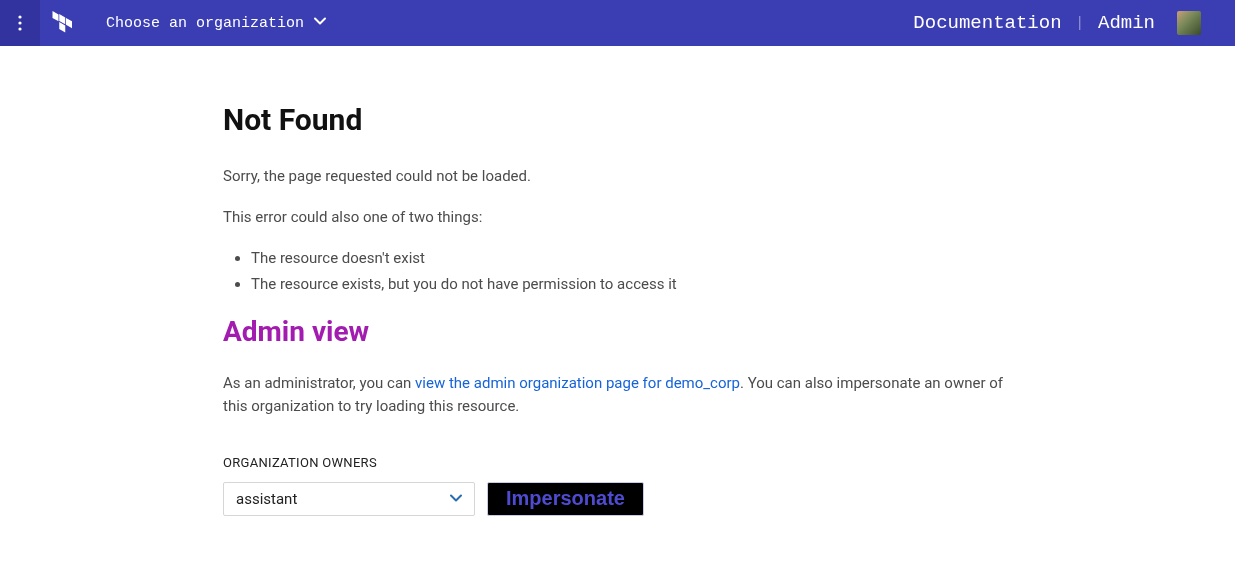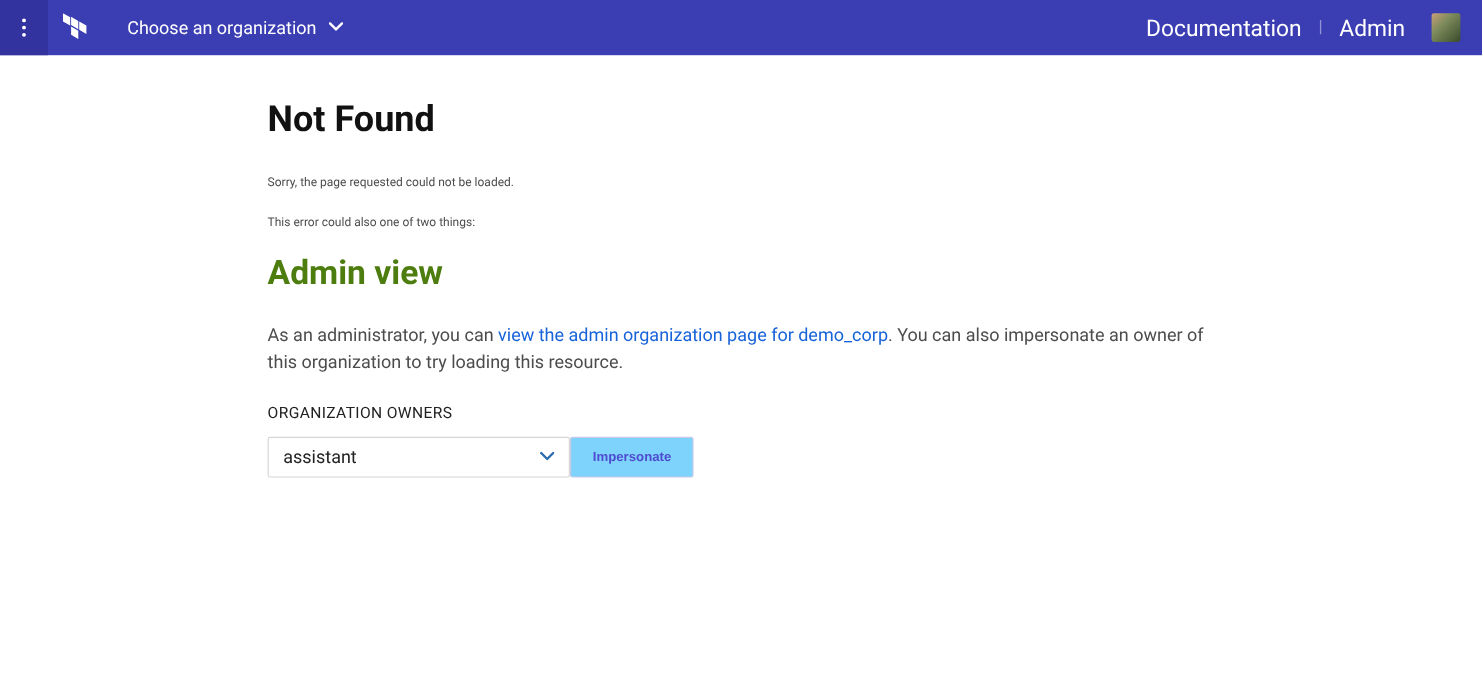--- a/index.html
+++ b/index.html
@@ -12,21 +12,22 @@
       color: #222;
       background: #fff;
       width: 1235px;
     }
     .topbar {
       display: flex;
       align-items: center;
       height: 46px;
       background: #3b3db3;
       color: #fff;
-      padding-right: 18px;
+      padding-right: 34px;
+      font-family: Liberation Mono, monospace;
     }
     .menu-toggle {
       width: 40px;
       height: 46px;
       background: #3333a0;
       display: flex;
       align-items: center;
       justify-content: center;
       cursor: pointer;
     }
@@ -78,69 +79,70 @@
       width: 24px;
       height: 24px;
       border-radius: 2px;
       margin-left: 22px;
       background: linear-gradient(135deg, #c9a07a 0%, #7a8a5a 40%, #3a4a2a 100%);
       display: inline-block;
     }
     .main {
       max-width: 800px;
       margin-left: 223px;
-      padding-top: 36px;
+      padding-top: 56px;
     }
     h1.page-title {
       font-size: 30px;
       font-weight: 700;
       margin-bottom: 28px;
       color: #111;
     }
     .body-text {
-      font-size: 10px;
+      font-size: 15px;
       color: #4c4c4c;
       line-height: 1.5;
       margin-bottom: 18px;
     }
     .reason-list {
       list-style: disc;
       padding-left: 28px;
       margin-bottom: 18px;
     }
     .reason-list li {
       font-size: 15px;
       color: #4c4c4c;
       line-height: 1.7;
     }
     h2.section-title {
       font-size: 28px;
       font-weight: 700;
       margin-bottom: 24px;
-      color: #4d7c0f;
+      color: #a21caf;
     }
     .admin-text {
       font-size: 15px;
       color: #4c4c4c;
       line-height: 1.55;
-      margin-bottom: 22px;
+      margin-bottom: 36px;
     }
     .admin-text a {
       color: #1763d9;
       text-decoration: none;
     }
     .owners-label {
       font-size: 13px;
       font-weight: 400;
       letter-spacing: 0.3px;
       color: #222;
       margin-bottom: 12px;
     }
     .owners-row {
       display: flex;
+      gap: 12px;
       align-items: center;
       margin-bottom: 12px;
     }
     .owners-select {
       position: relative;
       width: 252px;
       height: 34px;
       border: 1px solid #d6d6d6;
       border-radius: 2px;
       display: flex;
@@ -154,24 +156,24 @@
     }
     .owners-select .caret svg {
       width: 12px;
       height: 12px;
       fill: #2b6cb0;
     }
     .impersonate-btn {
       height: 34px;
       padding: 0 18px;
       border: 1px solid #c7cbe6;
-      background: #7dd3fc;
+      background: #000000;
       color: #4f4bd0;
       border-radius: 2px;
-      font-size: 11px;
+      font-size: 20px;
       font-weight: 600;
       cursor: pointer;
     }
   </style>
 </head>
 <body>
 
 <header class="topbar">
   <div class="menu-toggle">
     <svg viewBox="0 0 4 16">
@@ -199,20 +201,24 @@
   <a class="nav-link">Admin</a>
   <span class="avatar"></span>
 </header>
 
 <main class="main">
   <h1 class="page-title">Not Found</h1>
 
   <p class="body-text">Sorry, the page requested could not be loaded.</p>
   <p class="body-text">This error could also one of two things:</p>
 
+  <ul class="reason-list">
+    <li>The resource doesn't exist</li>
+    <li>The resource exists, but you do not have permission to access it</li>
+  </ul>
 
 
   <h2 class="section-title">Admin view</h2>
 
   <p class="admin-text">
     <span>As an administrator, you can </span><a>view the admin organization page for demo_corp</a><span>. You can also impersonate an owner of this organization to try loading this resource.</span>
   </p>
 
   <div class="owners-label">ORGANIZATION OWNERS</div>
 

